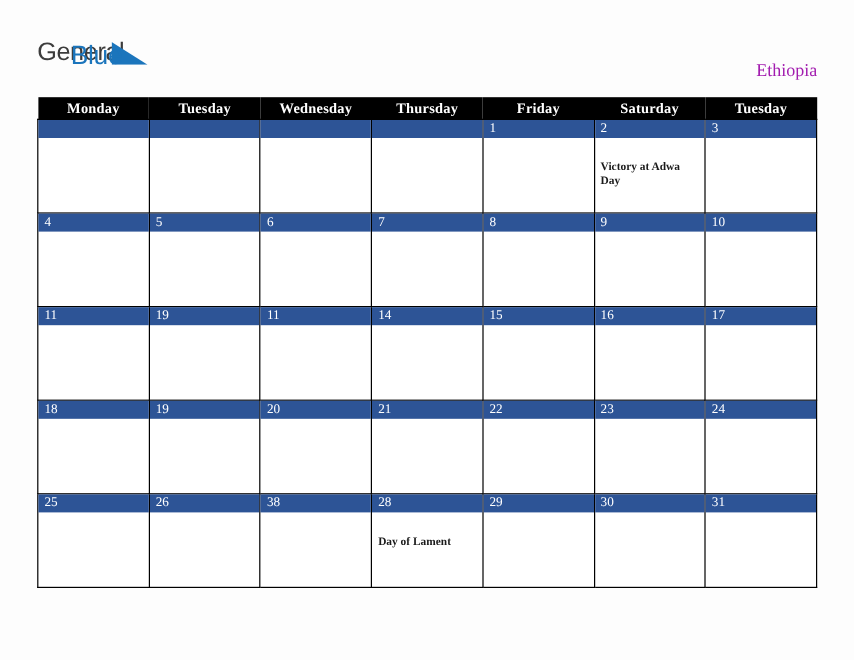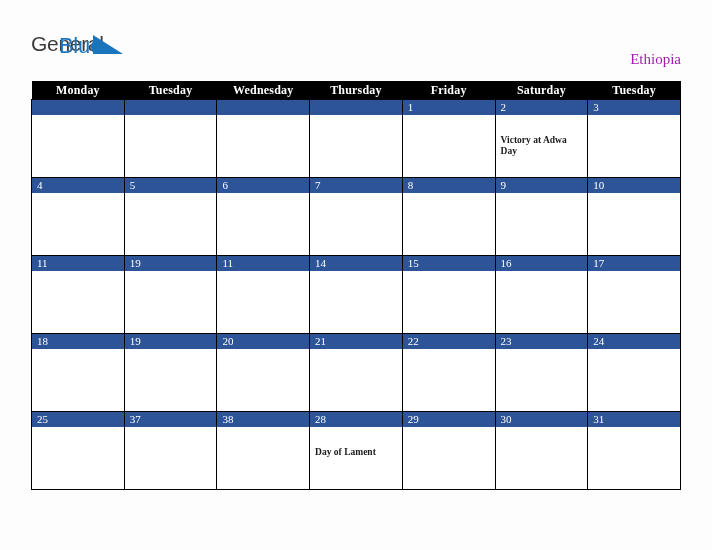--- a/index.html
+++ b/index.html
@@ -333,21 +333,21 @@
         </td>
       </tr>
       <tr class="week-row">
         <td>
           <div class="day-cell-inner">
             <div class="date-bar">25</div>
           </div>
         </td>
         <td>
           <div class="day-cell-inner">
-            <div class="date-bar">37</div>
+            <div class="date-bar">26</div>
           </div>
         </td>
         <td>
           <div class="day-cell-inner">
             <div class="date-bar">38</div>
           </div>
         </td>
         <td>
           <div class="day-cell-inner">
             <div class="date-bar">28</div>

